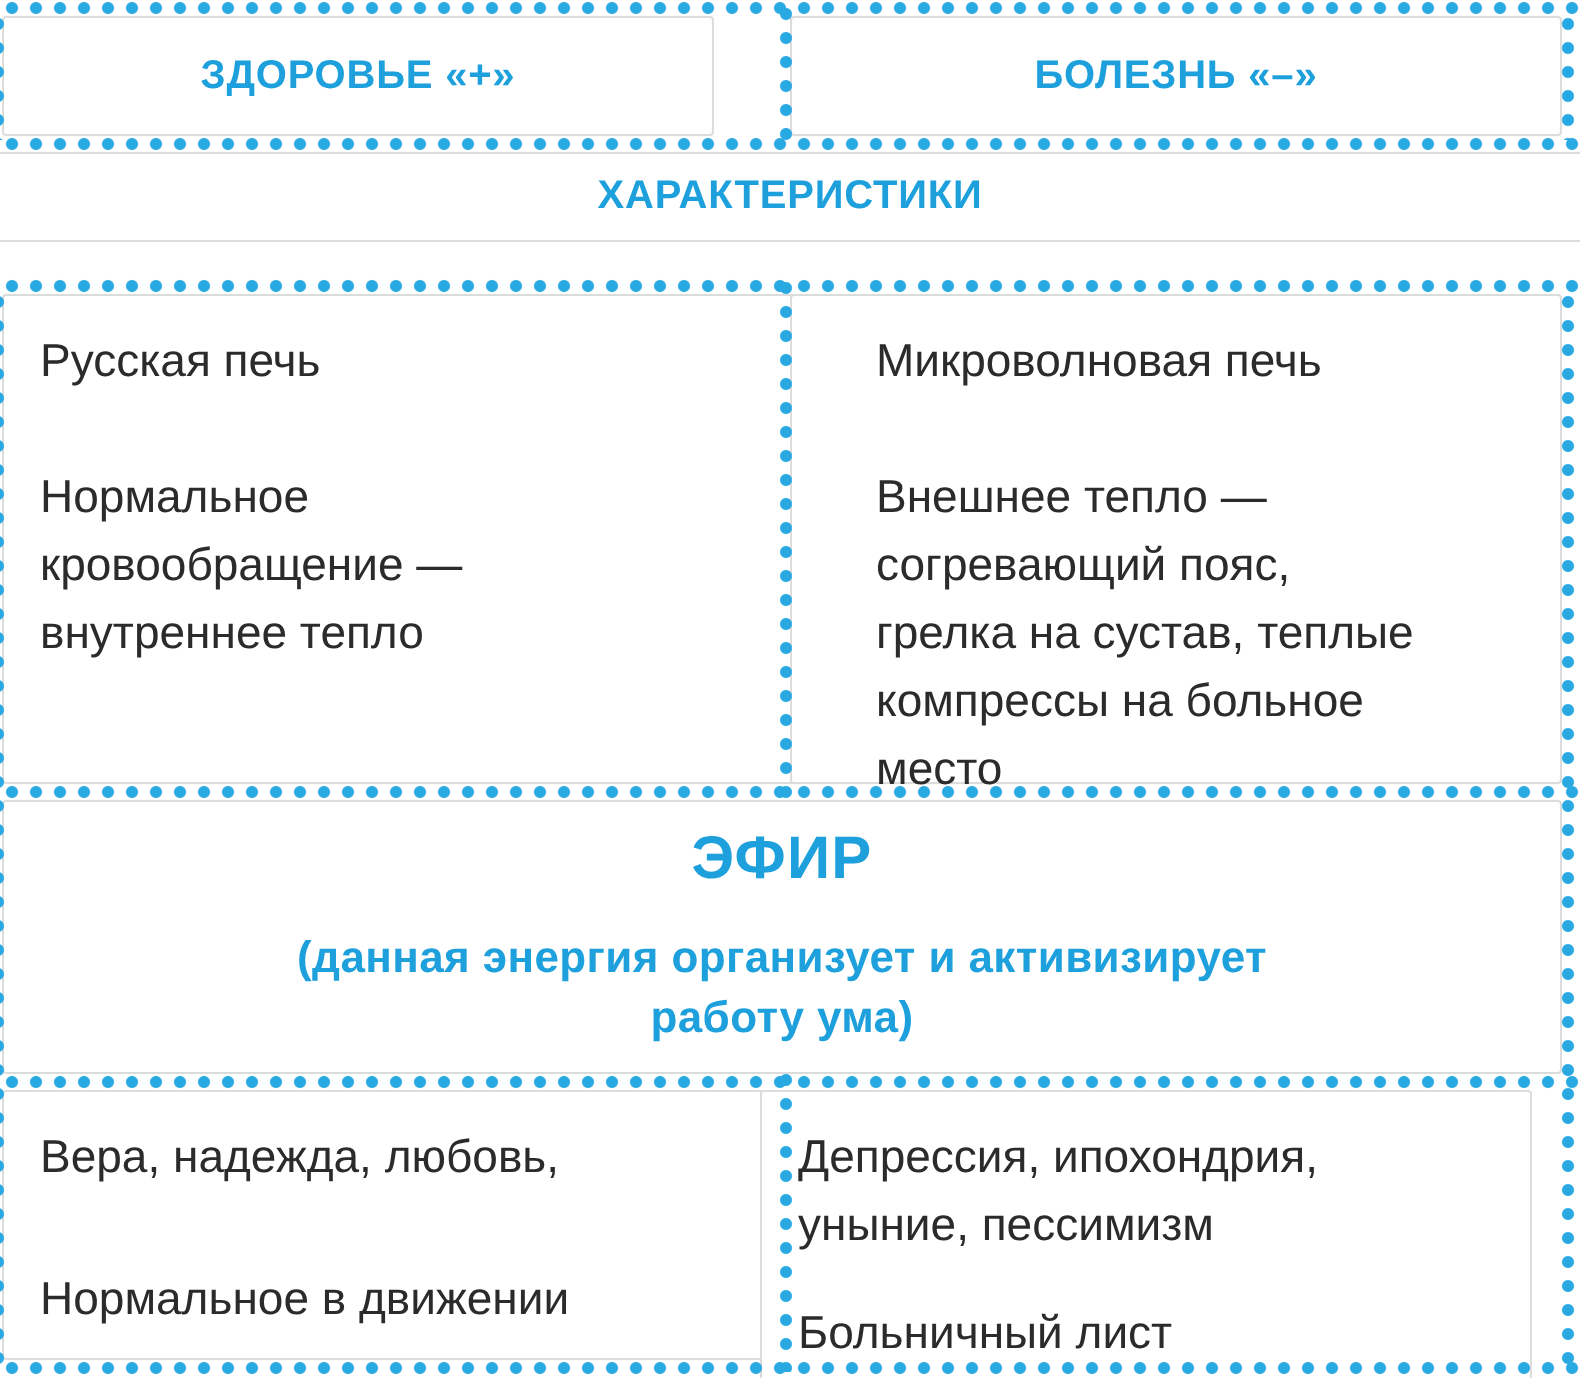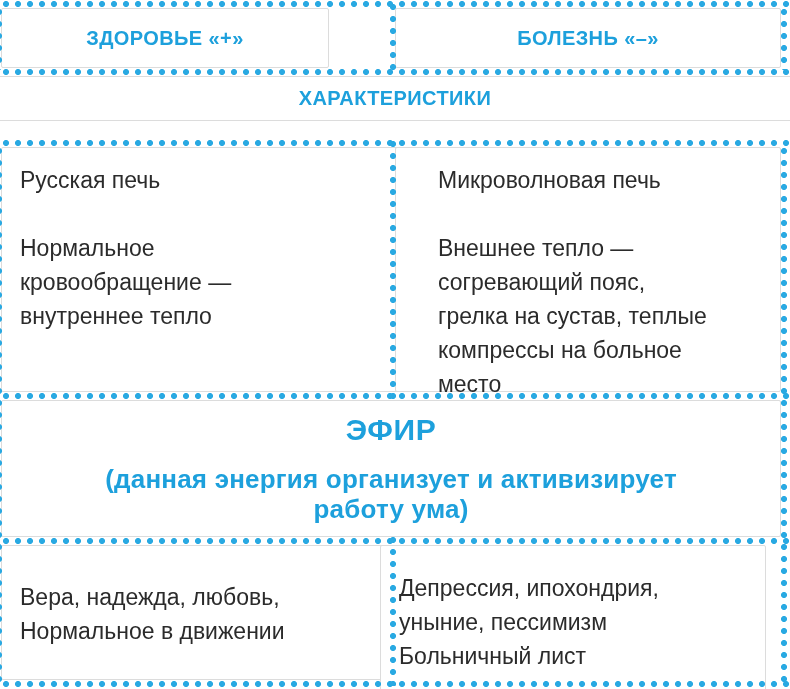--- a/index.html
+++ b/index.html
@@ -43,38 +43,38 @@
     color:var(--blue);font-weight:bold;font-size:20px;letter-spacing:.4px;
   }
   .body-cell{
     font-size:23px;color:var(--ink);line-height:34px;
     padding:15px 18px 0 18px;
   }
   .pad-r{padding-left:42px;}
   .para{white-space:pre-line;margin:0 0 34px 0;}
   .body-cell .para:last-child{margin-bottom:0;}
   .bottom-cell{
-    display:flex;flex-direction:column;justify-content:center;
+    display:flex;flex-direction:column;justify-content:space-between;
     font-size:23px;color:var(--ink);line-height:34px;
     padding:15px 18px 13px 18px;box-sizing:border-box;
   }
   .bottom-cell .para{margin:0;}
   .ether{
     display:flex;flex-direction:column;align-items:center;justify-content:center;
     text-align:center;color:var(--blue);font-weight:bold;
   }
   .ether-title{font-size:30px;letter-spacing:.6px;margin:0 0 17px 0;}
-  .ether-sub{font-size:26px;line-height:30px;white-space:pre-line;letter-spacing:.2px;}
+  .ether-sub{font-size:22px;line-height:30px;white-space:pre-line;letter-spacing:.2px;}
 </style>
 </head>
 <body>
 
 <div id="canvas">
 
-  <div class="cell hdr" style="left:1px;top:8px;width:328px;height:60px;">
+  <div class="cell hdr" style="left:1px;top:8px;width:356px;height:60px;">
     <span>ЗДОРОВЬЕ «+»</span>
   </div>
   <div class="cell hdr" style="left:395px;top:8px;width:386px;height:60px;">
     <span>БОЛЕЗНЬ «–»</span>
   </div>
 
   <div class="cell band-noside hdr" style="left:0px;top:76px;width:790px;height:45px;">
     <span>ХАРАКТЕРИСТИКИ</span>
   </div>
 

